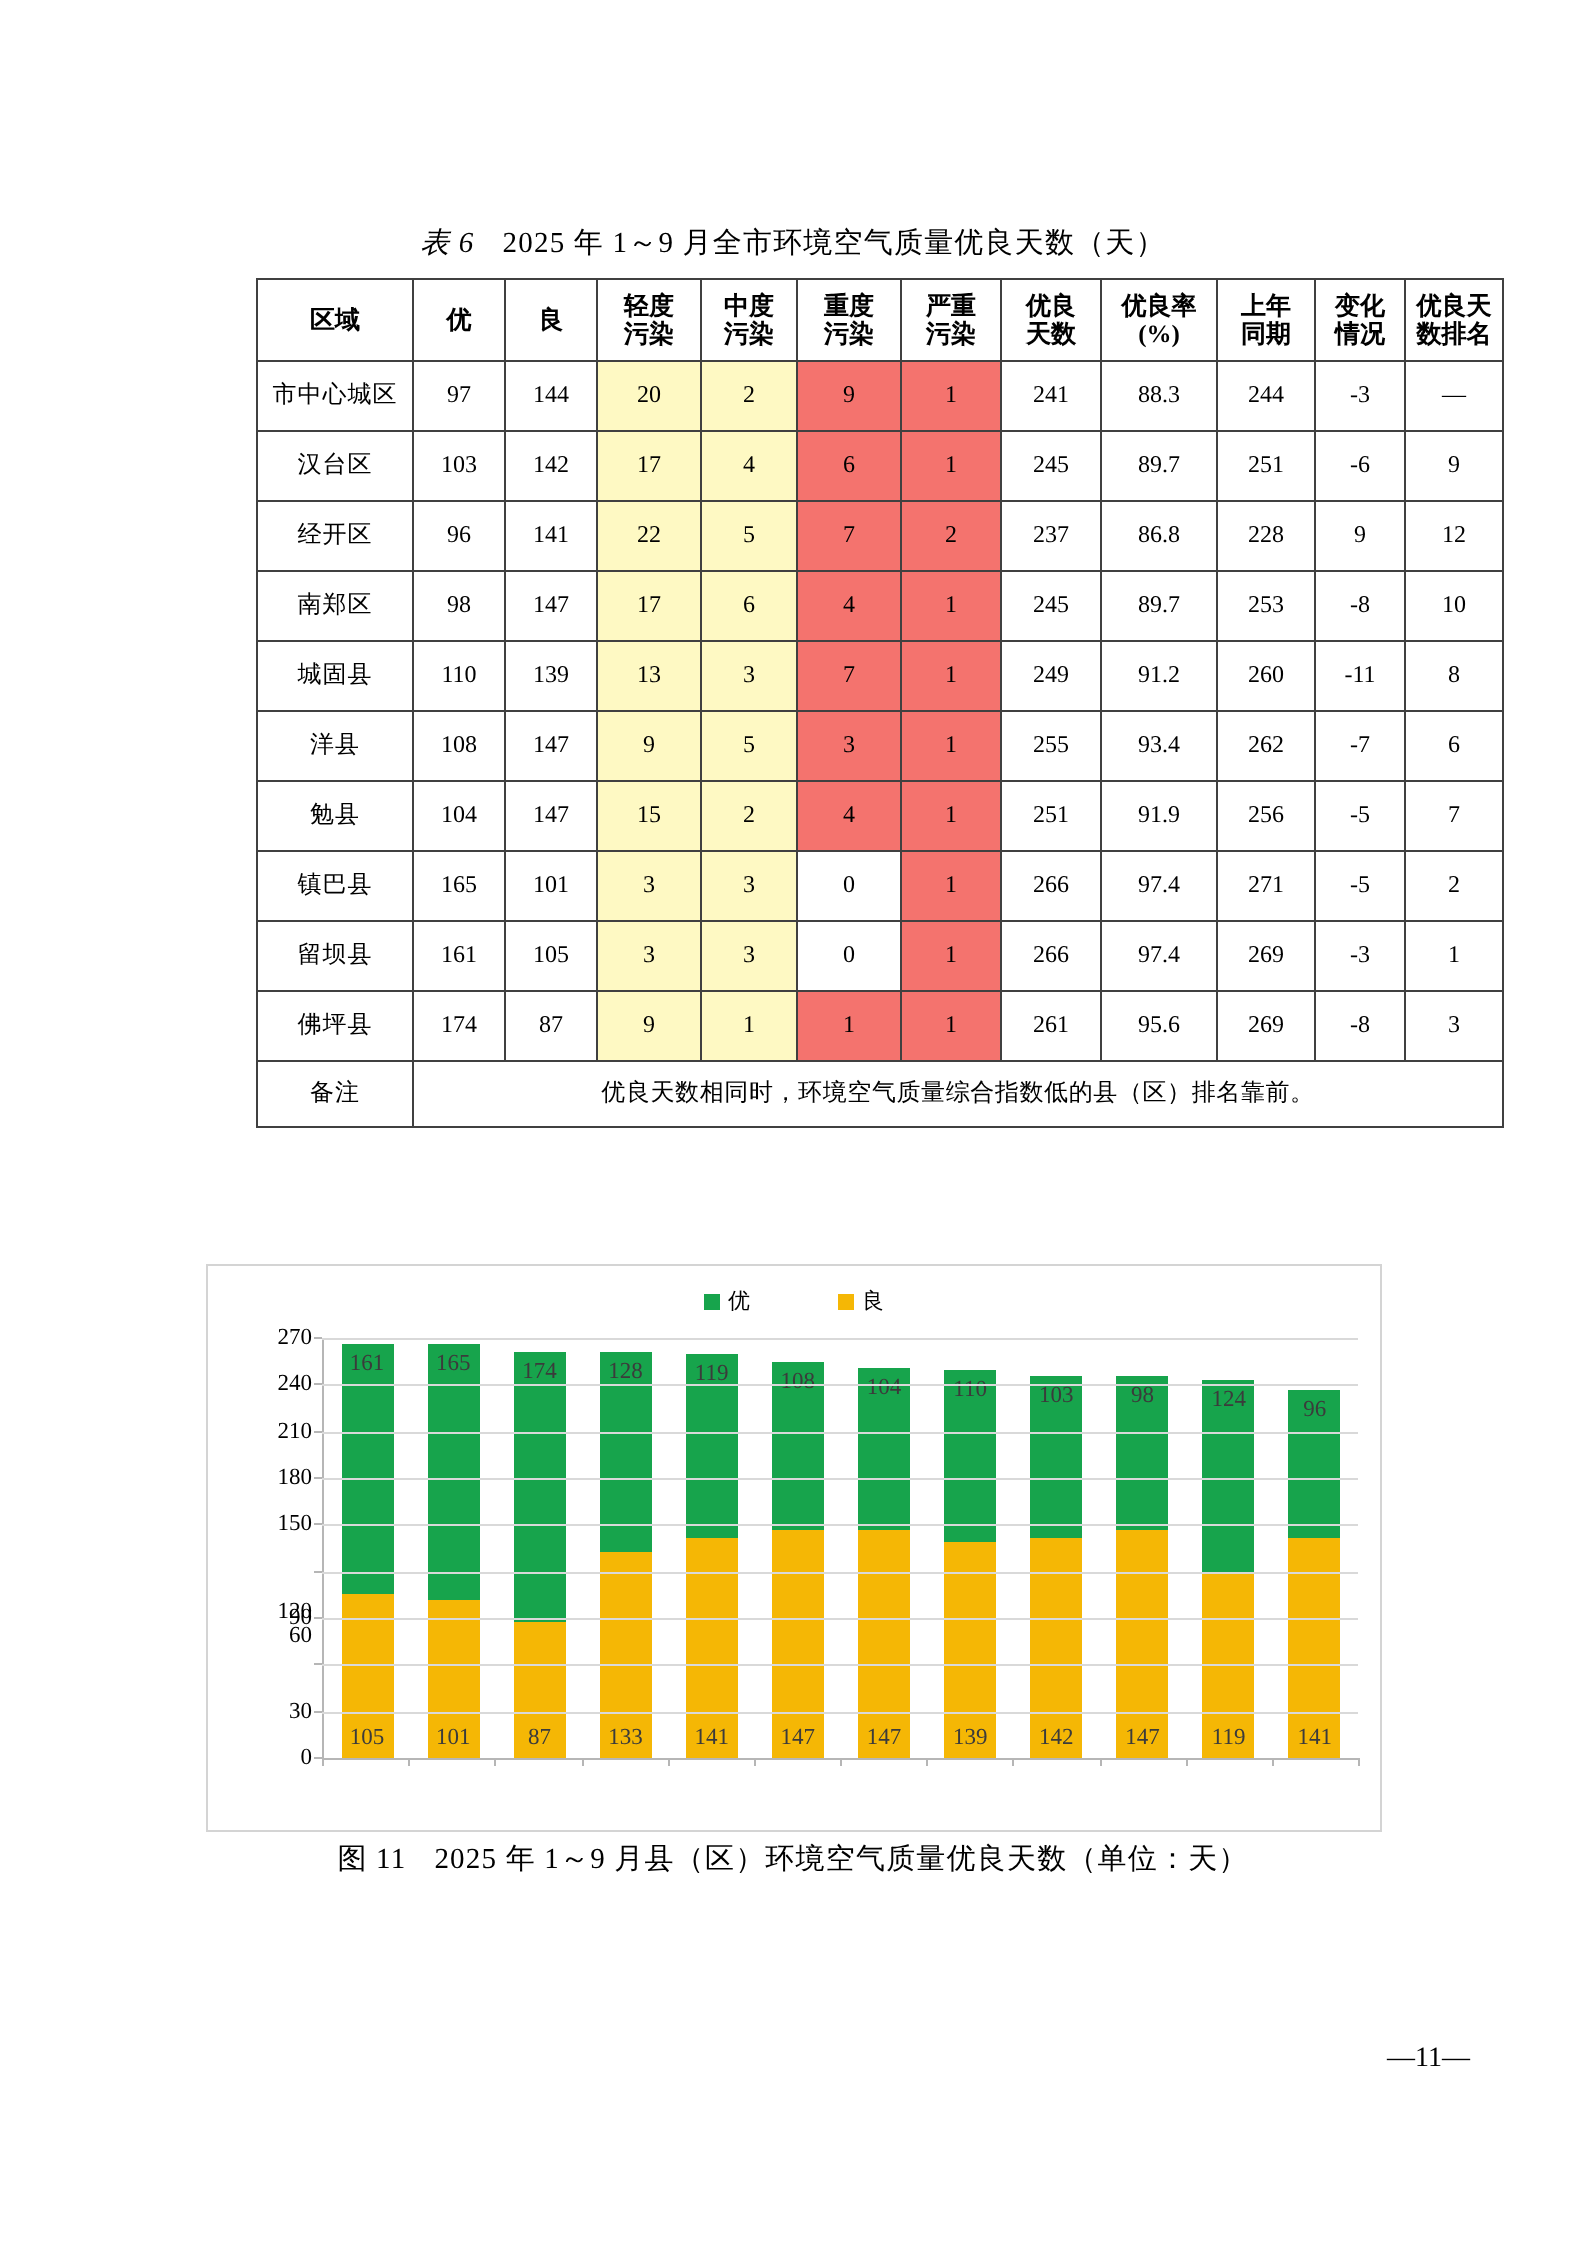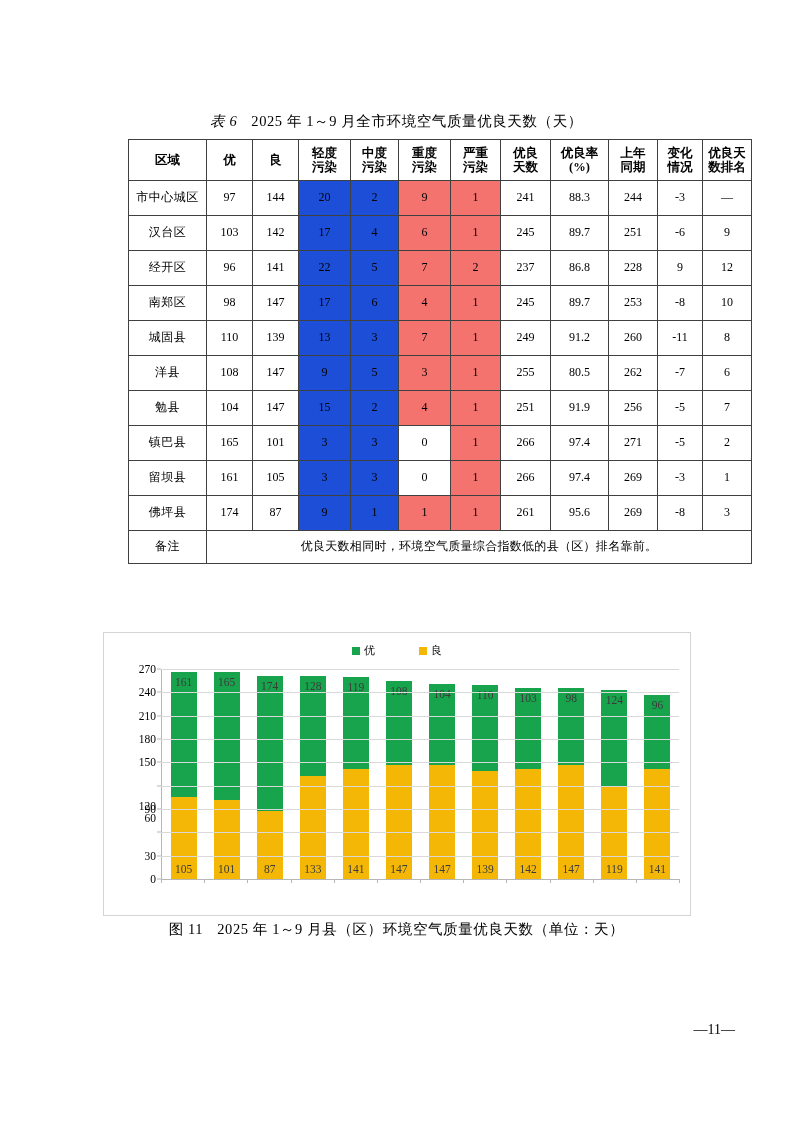--- a/index.html
+++ b/index.html
@@ -57,21 +57,21 @@
     height: 40px;
     font-size: 12.5px;
     background: #ffffff;
   }
   table.airtable thead th .l2 { display: block; }
   td.region {
     font-size: 11.8px;
     letter-spacing: 0.5px;
   }
   td.n { font-size: 12px; }
-  td.shade-orange { background: #1d4ed8; }
+  td.shade-orange { background: #fef9c3; }
   td.shade-red    { background: #F4736E; }
   td.shade-none   { background: #ffffff; }
   tr.note-row td {
     height: 32px;
   }
   td.note-label { font-size: 11.8px; letter-spacing: 0.5px; }
   td.note-text {
     text-align: left;
     padding-left: 9px;
     font-size: 11.8px;
@@ -354,21 +354,21 @@
         </tr>
         <tr>
           <td class="region">洋县</td>
           <td class="n">108</td>
           <td class="n">147</td>
           <td class="n shade-orange">9</td>
           <td class="n shade-orange">5</td>
           <td class="n shade-red">3</td>
           <td class="n shade-red">1</td>
           <td class="n">255</td>
-          <td class="n">80.5</td>
+          <td class="n">93.4</td>
           <td class="n">262</td>
           <td class="n">-7</td>
           <td class="n">6</td>
         </tr>
         <tr>
           <td class="region">勉县</td>
           <td class="n">104</td>
           <td class="n">147</td>
           <td class="n shade-orange">15</td>
           <td class="n shade-orange">2</td>

